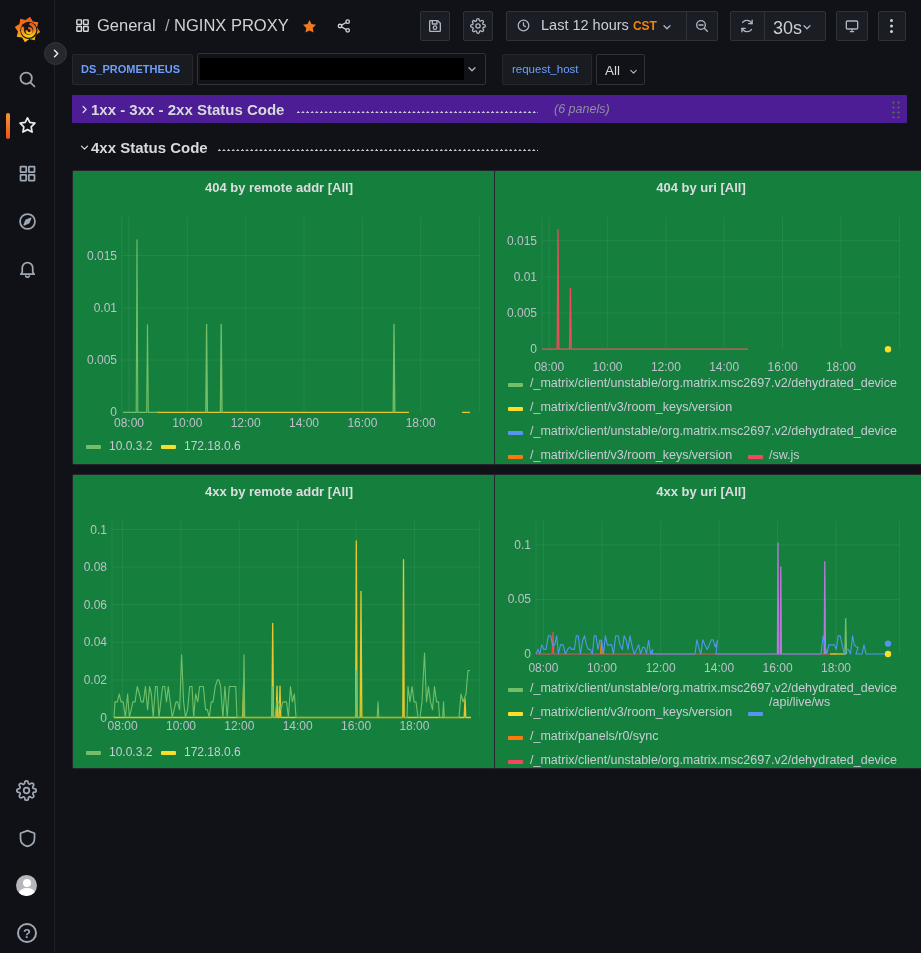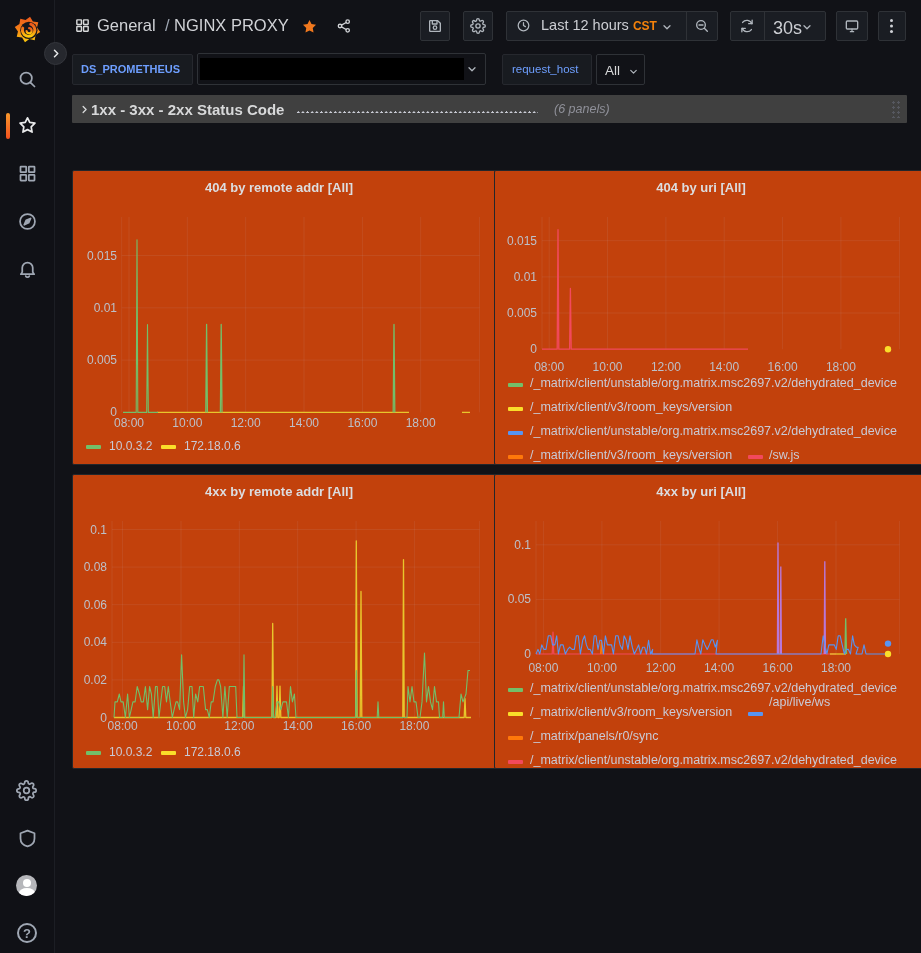--- a/index.html
+++ b/index.html
@@ -1,19 +1,19 @@
 <!DOCTYPE html>
 <html><head><meta charset="utf-8"><style>
 * { margin:0; padding:0; box-sizing:border-box; }
 html,body { width:921px; height:953px; overflow:hidden; background:#111217;
   font-family:"Liberation Sans", sans-serif; }
 .abs { position:absolute; }
 .btn { position:absolute; top:11px; height:30px; background:#1a1d23; border:1px solid #2f3237; border-radius:2px; }
-.panel { position:absolute; width:493px; height:295px; background:#c2410c; border:1px solid #23262b; border-radius:2px; overflow:hidden; }
-.rowhead { position:absolute; left:72px; width:835px; height:28px; background:#404040; border-radius:1px;text-align:center; }
+.panel { position:absolute; width:493px; height:295px; background:#15803d; border:1px solid #23262b; border-radius:2px; overflow:hidden; }
+.rowhead { position:absolute; left:72px; width:835px; height:28px; background:#4c1d95; border-radius:1px;text-align:center; }
 .rowtitle { position:absolute; left:19px; top:5.5px; font-size:15px; font-weight:700; color:#d8d9da; white-space:nowrap; }
 .chev { position:absolute; left:7px; top:9px; }
 .dots { position:absolute; top:15px; height:3px; background-image:radial-gradient(circle, rgba(214,216,226,0.92) 1.15px, transparent 1.35px); background-size:4.64px 3px; background-position:0 0.5px; background-repeat:repeat-x; }
 .pcount { position:absolute; left:482px; top:7px; font-style:italic; font-size:12.5px; color:#8f9099; white-space:nowrap; }
 .grabber { position:absolute; right:6px; top:5px; width:10px; height:18px;
   background-image:radial-gradient(circle, #565860 1.1px, transparent 1.3px);
   background-size:5px 5px; }
 </style></head>
 <body>
 <div class="abs" style="left:0;top:0;width:921px;height:953px;background:#111217">
@@ -146,20 +146,27 @@
       <path d="M6 9.5l6 6 6-6"></path>
     </svg>
 <div class="rowhead" style="top:95px">
       <svg class="chev" width="11" height="11" viewBox="0 0 24 24" fill="none" stroke="#d8d9da" stroke-width="2.8" stroke-linecap="round" stroke-linejoin="round">
         <path d="M9 5.5l6.5 6.5L9 18.5"></path>
       </svg>
       <span class="rowtitle">1xx - 3xx - 2xx Status Code</span>
       <span class="dots" style="left:224px;width:242px"></span>
       <span class="pcount">(6 panels)</span>
       <span class="grabber"></span>
+    </div>
+<div class="abs" style="left:72px;top:133px;width:835px;height:28px">
+      <svg class="chev" width="11" height="11" viewBox="0 0 24 24" fill="none" stroke="#d8d9da" stroke-width="2.8" stroke-linecap="round" stroke-linejoin="round">
+        <path d="M5.5 9l6.5 6.5L18.5 9"></path>
+      </svg>
+      <span class="rowtitle">4xx Status Code</span>
+      <span class="dots" style="left:145px;width:321px"></span>
     </div>
 <div class="panel" style="left:72px;top:170px">
       <svg width="413" height="295" viewBox="0 0 413 295" style="position:absolute;left:0;top:0">
         <text x="206" y="21" text-anchor="middle" font-size="13" font-weight="600" fill="#dcdde0">404 by remote addr [All]</text>
         <text x="44" y="245.4" text-anchor="end" font-size="12" fill="#bcc0c9">0</text>
         <line x1="48.7" y1="189.1" x2="406.6" y2="189.1" stroke="rgba(204,204,220,0.09)" stroke-width="1"></line>
         <text x="44" y="193.1" text-anchor="end" font-size="12" fill="#bcc0c9">0.005</text>
         <line x1="48.7" y1="136.8" x2="406.6" y2="136.8" stroke="rgba(204,204,220,0.09)" stroke-width="1"></line>
         <text x="44" y="140.8" text-anchor="end" font-size="12" fill="#bcc0c9">0.01</text>
         <line x1="48.7" y1="84.5" x2="406.6" y2="84.5" stroke="rgba(204,204,220,0.09)" stroke-width="1"></line>

